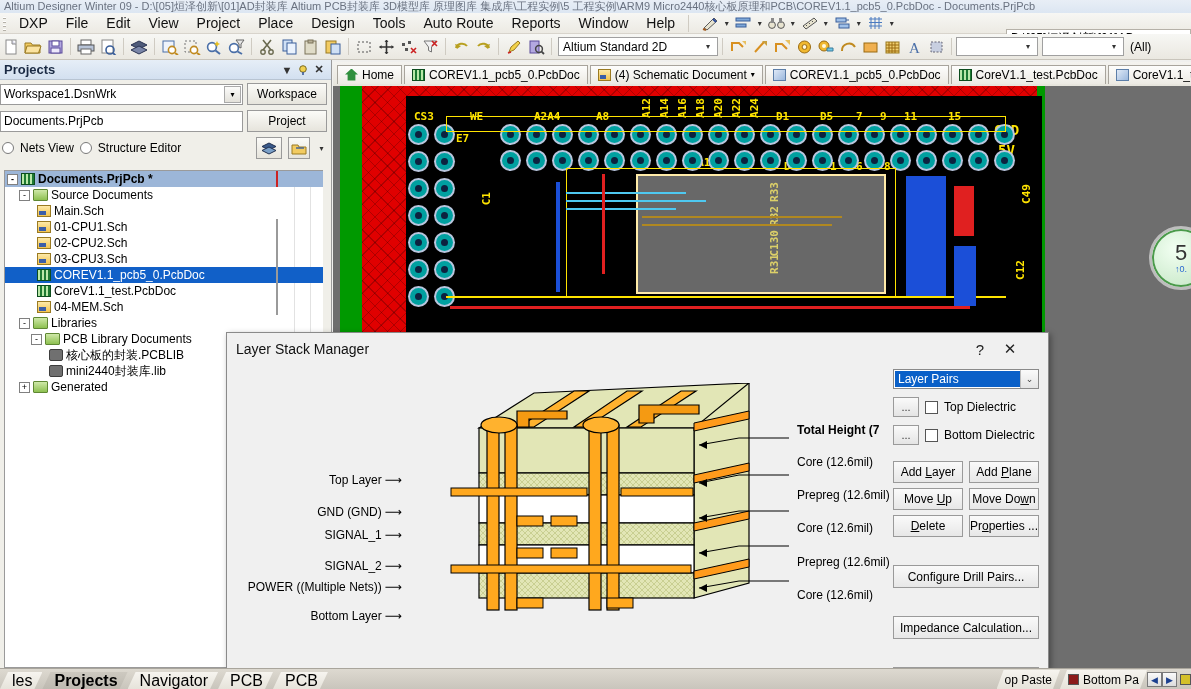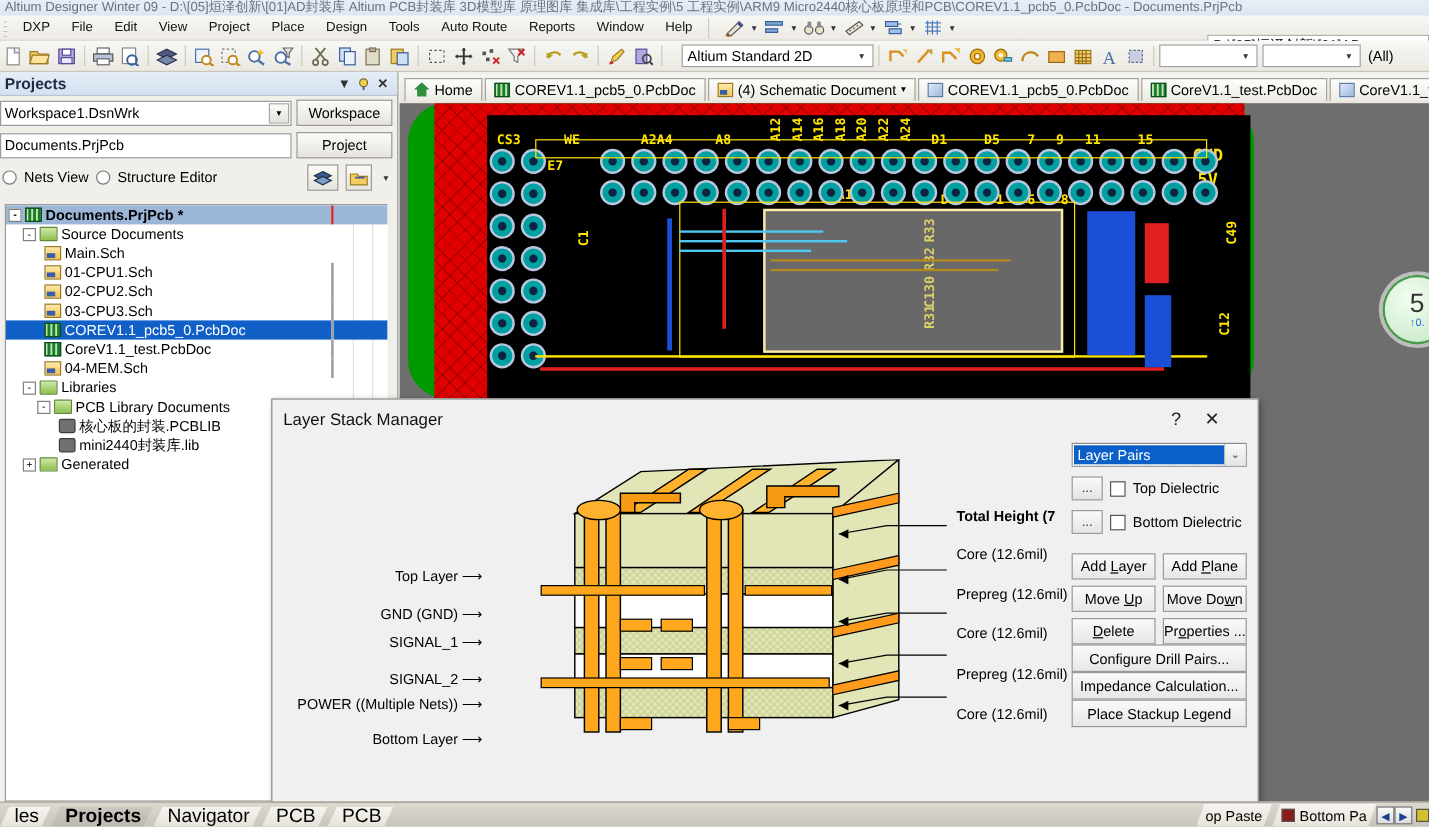--- a/index.html
+++ b/index.html
@@ -25,21 +25,21 @@
   
   .menubar {
     position: absolute; left: 0; top: 13px; width: 1191px; height: 21px;
     background: linear-gradient(to bottom, #f7f7f4, #eceae3);
     border-bottom: 1px solid #d8d4cc;
     display: flex; align-items: center;
   }
   .menubar .grip { width: 7px; height: 17px; margin: 0 2px 0 1px;
     background-image: linear-gradient(to bottom, #fff 0 1px, #b5b1a8 1px 2px, transparent 2px 4px);
     background-size: 3px 4px; background-repeat: repeat-y; background-position: 2px 2px; }
-  .menuitem { padding: 2px 9px; font-size: 11px; color: #111; cursor: default; white-space: nowrap; }
+  .menuitem { padding: 2px 9px; font-size: 14px; color: #111; cursor: default; white-space: nowrap; }
   .menu-icons { display: flex; align-items: center; margin-left: 6px; gap: 0px; }
   .ti { width: 22px; height: 19px; display: inline-flex; align-items: center; justify-content: center; }
   .caret { width: 11px; height: 19px; display: inline-flex; align-items: center; justify-content: center;
            font-size: 8px; color: #333; }
   .sep { width: 1px; height: 17px; background: #cfcbc2; margin: 0 4px; }
 
   
   .toolbar2 {
     position: absolute; left: 0; top: 34px; width: 1191px; height: 26px;
     background: linear-gradient(to bottom, #f7f7f4, #eae8e1);
@@ -140,21 +140,21 @@
     background-size: 4px 100%; border: 1px solid #0c4c1d; }
   .ticon.schdoc { background: linear-gradient(to bottom,#fde9a8,#f2c451); border: 1px solid #9a7a22; position: relative;}
   .ticon.schdoc::after { content:''; position:absolute; left:1px; bottom:1px; width:6px; height:4px; background:#3b5ea8; }
   .ticon.blue { background: linear-gradient(135deg,#dfe9f6,#9bb8dd); border: 1px solid #5c7ea8; }
 
   
   .canvas {
     position: absolute; left: 333px; top: 86px; width: 858px; height: 582px;
     background: #6e6e6e; overflow: hidden;
   }
-  .board { position: absolute; left: 7px; top: 0px; width: 705px; height: 246px; background: #009900; border-radius: 32px; }
+  .board { position: absolute; left: 7px; top: 0px; width: 705px; height: 246px; background: #009900; }
   .board-red { position: absolute; left: 22px; top: 0px; width: 675px; height: 246px; background: #e00000;
     background-image:
       repeating-linear-gradient(45deg, rgba(0,0,0,.22) 0 1px, transparent 1px 9px),
       repeating-linear-gradient(-45deg, rgba(0,0,0,.22) 0 1px, transparent 1px 9px);
   }
   .board-black { position: absolute; left: 44px; top: 10px; width: 636px; height: 236px; background: #000; }
   .pad-row { position: absolute; display: flex; gap: 9px; }
   .pad { width: 17px; height: 17px; border-radius: 50%; background: #00a0a0;
          box-shadow: 0 0 0 2px #b9c6de; position: relative; }
   .pad::after { content:''; position:absolute; left:5px; top:5px; width:7px; height:7px;
@@ -208,21 +208,21 @@
     font-size: 9px; color: #444; }
   .chkrow { display: flex; align-items: center; gap: 6px; margin-top: 8px; }
   .dotbtn { width: 26px; height: 20px; border: 1px solid #9a9a9a;
     background: linear-gradient(to bottom,#fafafa,#e4e4e4); font-size: 11px;
     display: flex; align-items: center; justify-content: center; color: #333; }
   .chk { width: 13px; height: 13px; border: 1px solid #555; background: #fff; }
   .chklbl { font-size: 12px; }
   .btngrid { margin-top: 16px; display: grid; grid-template-columns: 70px 70px; gap: 5px 6px; }
   .gbtn { height: 22px; border: 1px solid #9a9a9a; background: linear-gradient(to bottom,#fafafa,#e7e7e7);
     font-size: 12px; display: flex; align-items: center; justify-content: center; cursor: default; }
-  .wbtn { width: 146px; height: 23px; margin-top: 0; border: 1px solid #9a9a9a;
+  .wbtn { width: 146px; height: 23px; margin-top: 28px; border: 1px solid #9a9a9a;
     background: linear-gradient(to bottom,#fafafa,#e7e7e7); font-size: 12px;
     display: flex; align-items: center; justify-content: center; cursor: default; }
   .u { text-decoration: underline; }
 
   
   .statusbar {
     position: absolute; left: 0; bottom: 0; width: 1191px; height: 21px;
     background: linear-gradient(to bottom,#ddd9d0,#c9c5bc); border-top: 1px solid #a9a59c;
     display: flex; align-items: flex-end;
   }
@@ -463,21 +463,21 @@
       </span>
     <span class="ti">
       <svg width="17" height="16" viewBox="0 0 17 16">
           <rect x="2" y="2" width="9" height="12" fill="#b3a8e0" stroke="#5a4a9a"></rect>
           <circle cx="11" cy="10" r="3.4" fill="none" stroke="#444" stroke-width="1.5"></circle>
           <path d="M13.6 12.6L16 15" stroke="#444" stroke-width="1.8"></path>
         </svg>
       </span>
     <span class="sep"></span>
 
-    <div class="tb-combo" style="width:160px; margin-left:12px;text-align:center;">
+    <div class="tb-combo" style="width:160px; margin-left:2px;text-align:center;">
       <span>Altium Standard 2D</span>
       <span class="arrow">▾</span>
     </div>
 
     <span class="sep"></span>
     <span class="ti">
       <svg width="17" height="16" viewBox="0 0 17 16">
           <path d="M2 12V4h7l4 4" fill="none" stroke="#d89020" stroke-width="2"></path>
           <path d="M12 2h4v4z" fill="#e8c060"></path>
         </svg>

